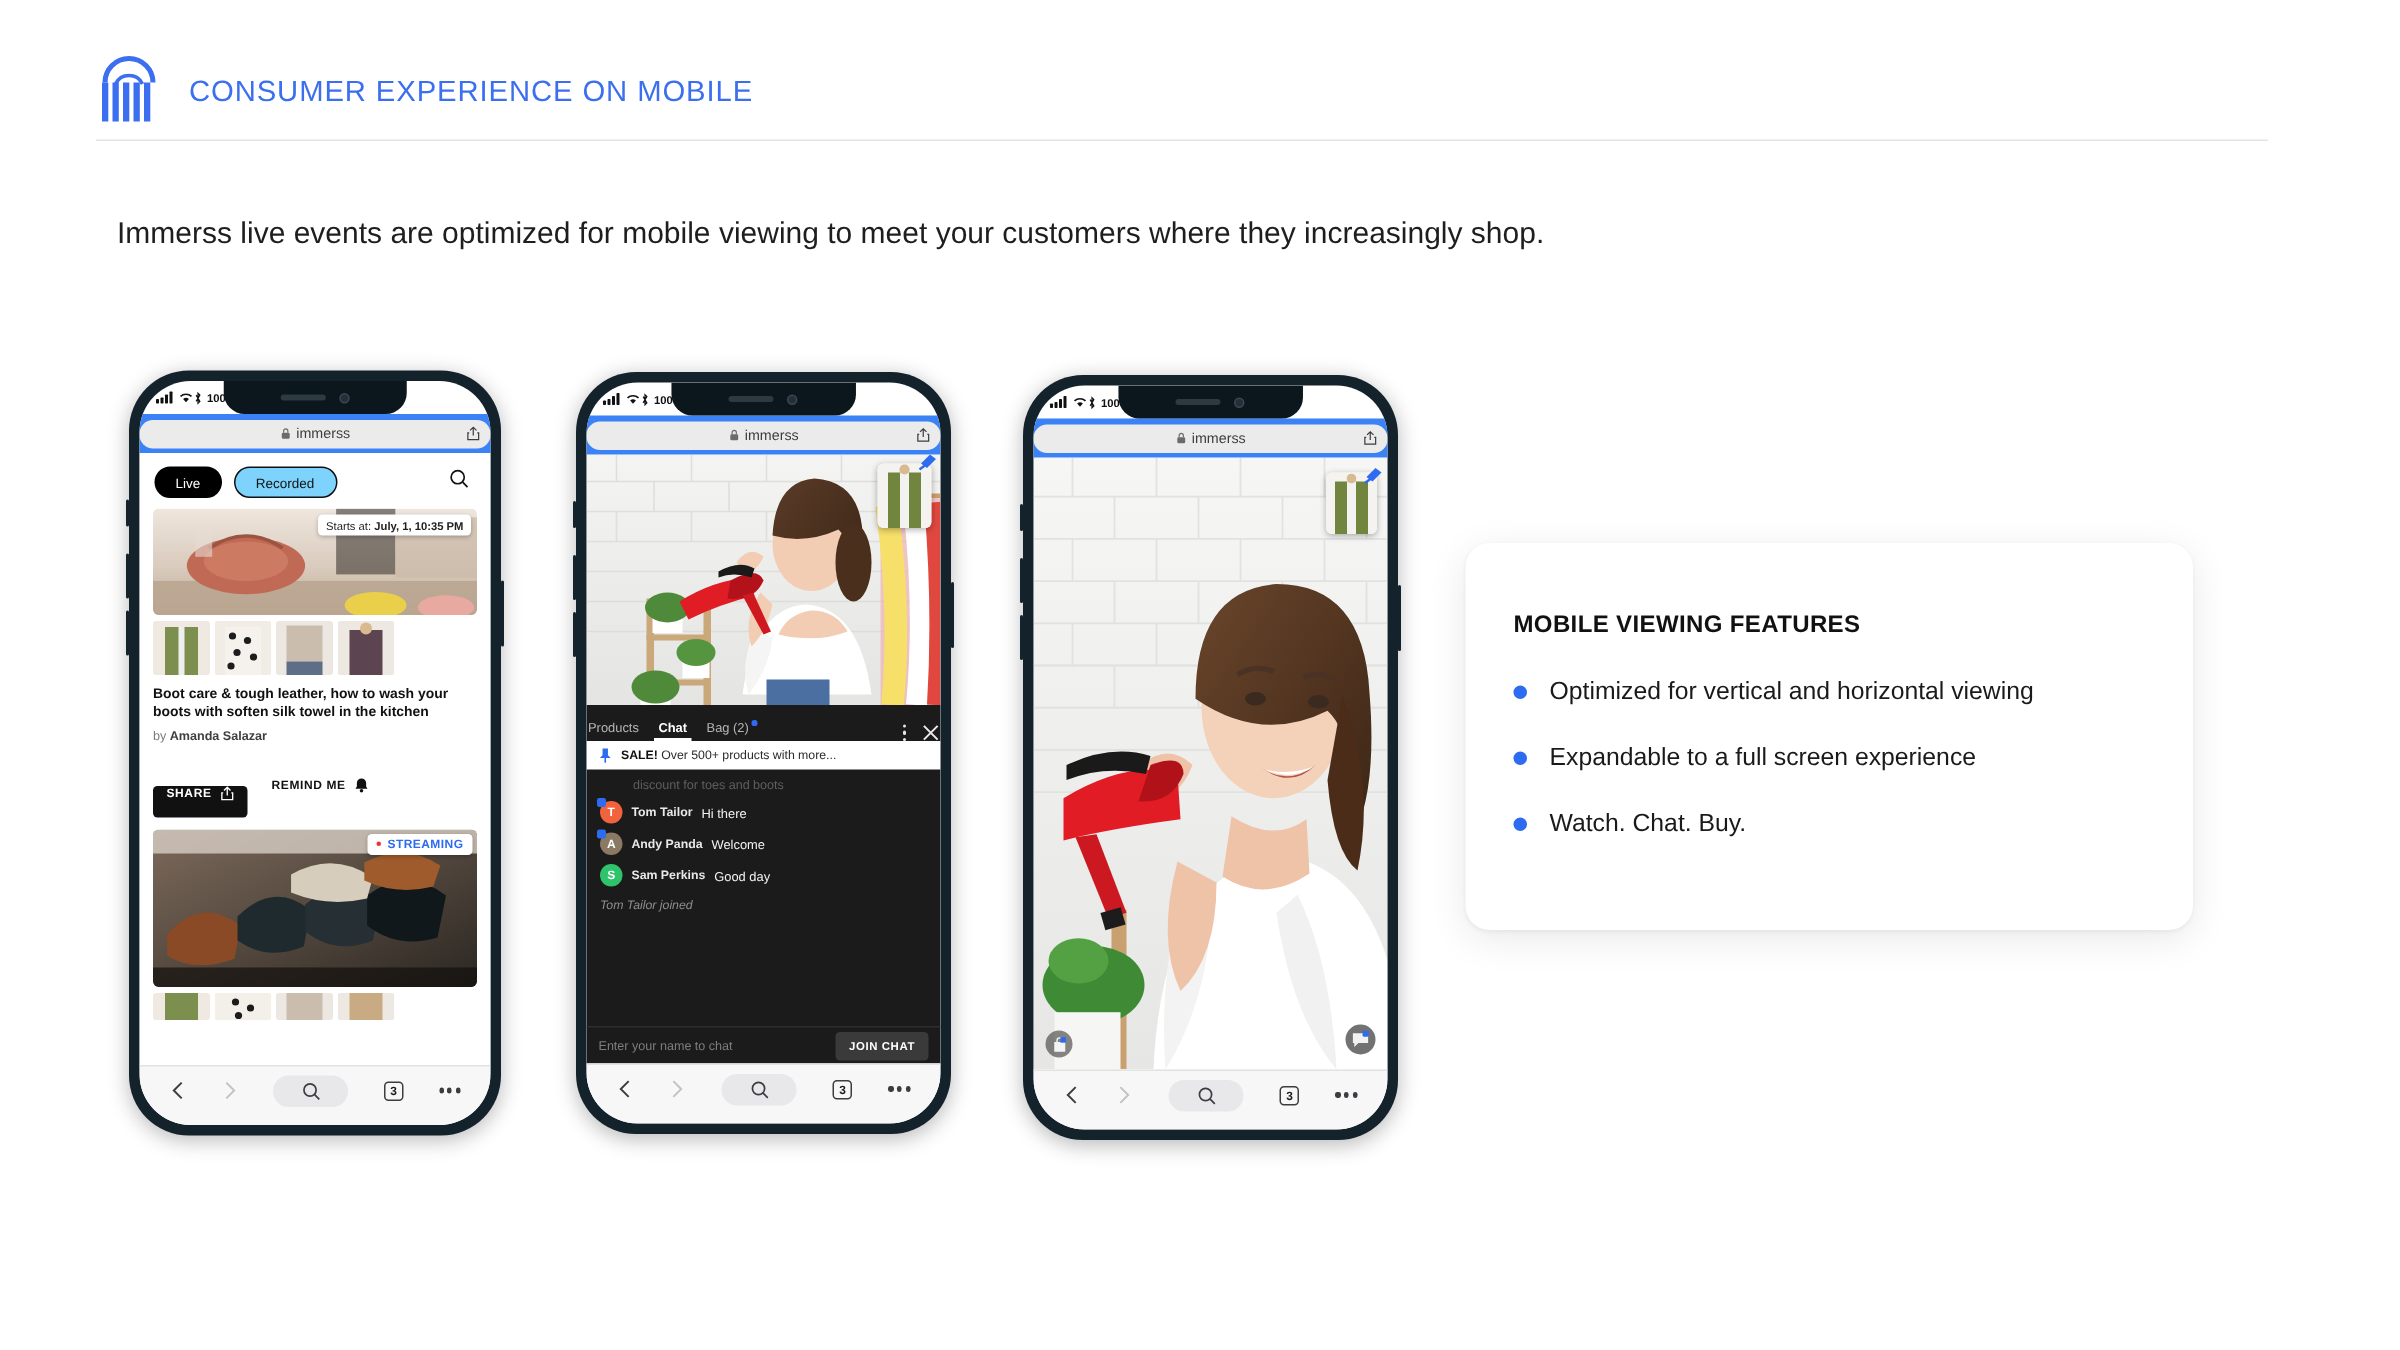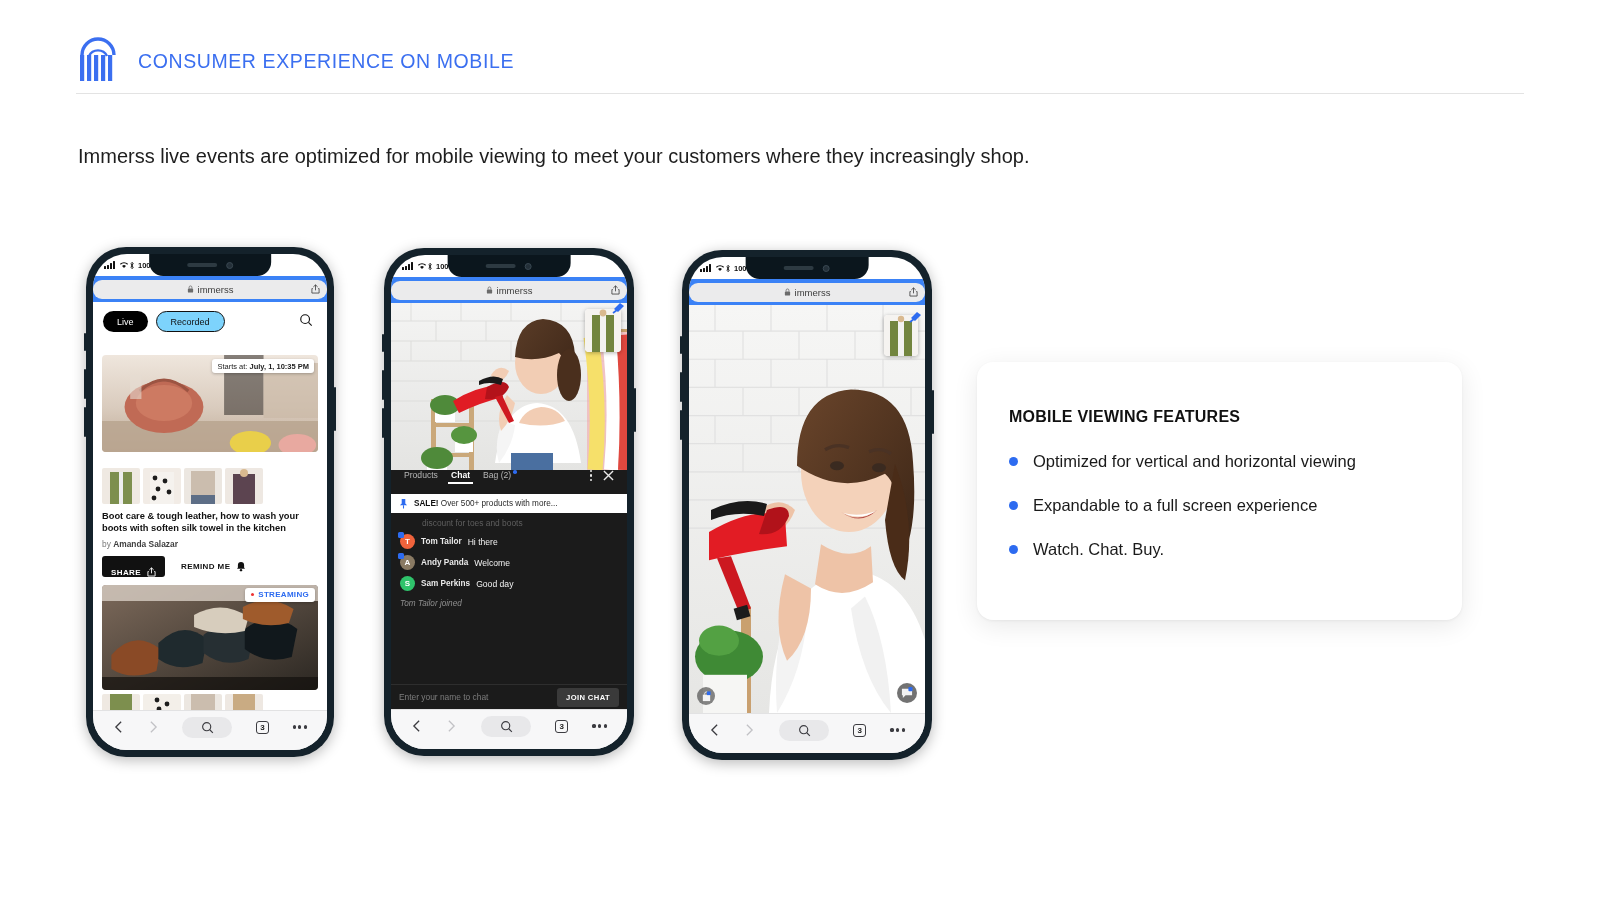--- a/index.html
+++ b/index.html
@@ -6,21 +6,21 @@
   html,body { width:1600px; height:900px; }
   body {
     background:#ffffff;
     font-family:"Liberation Sans", sans-serif;
     color:#1a1a1a;
     overflow:hidden;
     position:relative;
   }
 
   
-  #header { position:absolute; left:76px; top:30px; width:1448px; height:64px;text-align:center; }
+  #header { position:absolute; left:64px; top:30px; width:1448px; height:64px;text-align:center; }
   #header-row { display:flex; align-items:center; gap:18px; height:62px; }
   .logo-mark { width:44px; height:48px; position:relative; flex:0 0 auto; }
   .logo-mark svg { display:block; }
   #header-title {
     font-size:19.5px; letter-spacing:0.6px; font-weight:400;
     color:#3b6ff0; white-space:nowrap;
   }
   #header-rule {
     position:absolute; left:0; top:63px; width:1448px; height:1px;
     background:#e3e3e3;
@@ -98,58 +98,58 @@
   .homebar { position:absolute; bottom:5px; left:50%; transform:translateX(-50%); width:36%; height:3.5px; border-radius:3px; background:#111; }
 
   
   .p1-body { position:absolute; top:48px; left:0; right:0; bottom:40px; background:#fff; overflow:hidden; }
   .p1-tabs { display:flex; align-items:center; padding:9px 10px 7px 10px; gap:8px; }
   .pill { height:21px; padding:0 14px; border-radius:11px; display:flex; align-items:center; font-size:9px; font-weight:500;}
   .pill.dark { background:#000000; color:#fff; }
   .pill.ghost { background:#7dd3fc; color:#111; border:1.2px solid #111; }
   .p1-search { margin-left:auto; margin-right:4px; }
 
-  .p1-hero { margin:16px 9px; height:97px; border-radius:4px; overflow:hidden; position:relative; }
+  .p1-hero { margin:0 9px; height:71px; border-radius:4px; overflow:hidden; position:relative; }
   .startsbadge {
     position:absolute; right:4px; top:4px; background:#fff; border-radius:3px;
     padding:2.5px 5px; font-size:7.5px; color:#222; white-space:nowrap;
     box-shadow:0 1px 3px rgba(0,0,0,.25);
   }
   .startsbadge b { font-weight:700; }
 
   .thumbrow { display:flex; gap:3px; margin:4px 9px 0 9px; }
   .thumbrow .th { width:38px; height:36px; border-radius:2px; overflow:hidden; }
 
   .p1-title { margin:6px 9px 0 9px; font-size:9.3px; font-weight:700; line-height:1.33; color:#111; }
   .p1-by { margin:4px 9px 0 9px; font-size:8.4px; color:#7b7b7b; }
   .p1-by b { color:#3f3f3f; font-weight:700;}
   .p1-actions { display:flex; align-items:center; gap:16px; margin:7px 9px 0 9px; }
   .sharebtn { background:#111; color:#fff; border-radius:3px; height:21px; padding:0 9px;
-              display:flex; align-items:flex-end; gap:6px; font-size:8px; font-weight:700; letter-spacing:.4px;}
+              display:flex; align-items:flex-start; gap:6px; font-size:8px; font-weight:700; letter-spacing:.4px;margin-top:22px;}
   .remindbtn { display:flex; align-items:center; gap:6px; font-size:8px; font-weight:700; letter-spacing:.4px; color:#111;}
 
   .p1-hero2 { margin:8px 9px 0 9px; height:105px; border-radius:4px; overflow:hidden; position:relative; }
   .streambadge {
     position:absolute; right:3px; top:3px; background:#fff; border-radius:3px;
     padding:2.5px 6px; font-size:8px; font-weight:800; color:#2d6bf0; letter-spacing:.3px;
     display:flex; align-items:center; gap:4px; box-shadow:0 1px 3px rgba(0,0,0,.25);
   }
   .streambadge .dot { width:3.5px; height:3.5px; border-radius:50%; background:#e33; display:block;}
 
   
   .p2-video { position:absolute; top:48px; left:0; right:0; height:167px; overflow:hidden; }
   .prodcard {
     position:absolute; right:6px; top:6px; width:36px; height:43px; border-radius:4px;
     overflow:hidden; background:#fff; box-shadow:0 1px 4px rgba(0,0,0,.3);
   }
   .pin {
     position:absolute; right:2px; top:-3px; width:14px; height:14px; z-index:5;
   }
   .p2-chat { position:absolute; top:215px; left:0; right:0; bottom:40px; background:#1b1b1b; }
-  .chattabs { display:flex; align-items:flex-start; height:24px; padding:0 13px; gap:13px; position:relative;}
+  .chattabs { display:flex; align-items:flex-end; height:24px; padding:0 1px; gap:13px; position:relative;}
   .chattab { font-size:8.6px; color:#b6b6b6; position:relative; padding-bottom:4px;}
   .chattab.active { color:#fff; font-weight:700; }
   .chattab.active:after { content:''; position:absolute; left:-3px; right:-3px; bottom:0; height:1.6px; background:#fff;}
   .bluedot { width:3.5px; height:3.5px; border-radius:50%; background:#2d6bf0; display:inline-block; vertical-align:top; margin-left:2px;}
   .chat-right { margin-left:auto; display:flex; align-items:center; gap:11px; }
   .kebab { display:flex; flex-direction:column; gap:2px; }
   .kebab span { width:2.4px; height:2.4px; border-radius:50%; background:#e7e7e7; display:block;}
 
   .pinrow {
     background:#fff; display:flex; align-items:center; gap:6px;

